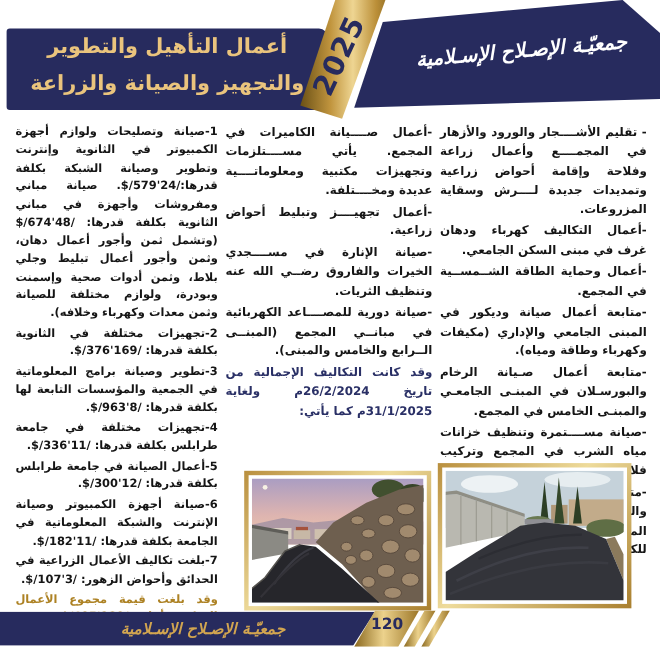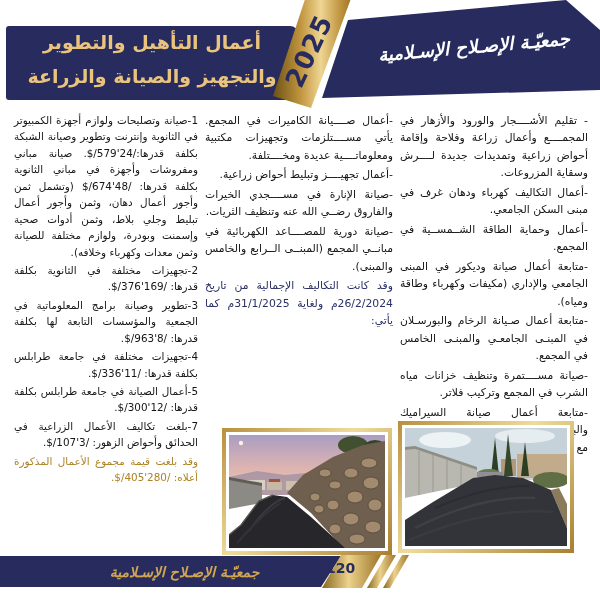--- a/index.html
+++ b/index.html
@@ -30,21 +30,21 @@
     direction:rtl;text-align:center;color:#ffffff;
     font-weight:bold;font-size:18px;font-style:italic;
   }
   
   .content{
     position:absolute;top:112px;right:12px;left:12px;z-index:1;
     direction:rtl;display:flex;gap:7px;
   }
   .col{
     flex:0 0 auto;width:188px;
-    text-align:justify;color:#151515;font-weight:normal;
+    text-align:justify;color:#151515;font-weight:bold;
     font-size:10.8px;line-height:1.62;
   }
   .col p{margin:0 0 2px 0;}
   .col-left{width:184px;font-size:10.4px;line-height:1.58;}
   .note-navy{color:#2a3066;}
   .note-gold{color:#ad8224;}
   
   .photo-frame{
     position:absolute;z-index:2;padding:4px;
     background:linear-gradient(135deg,#a8undefined,#e8cf8e,#a97f2e);
@@ -61,21 +61,21 @@
     clip-path:polygon(0 0,100% 0,calc(100% - 20px) 100%,0 100%);
     display:flex;align-items:center;justify-content:center;
   }
   .footer-org{
     direction:rtl;color:#d2a550;font-weight:bold;font-size:14px;
     font-style:italic;transform:translateX(14px);
   }
   .footer-deco{position:absolute;left:320px;top:555px;z-index:2;}
   .page-number{
     position:absolute;left:326px;top:560px;width:52px;z-index:3;
-    color:#272b5e;font-weight:bold;font-size:14px;
+    text-align:center;color:#272b5e;font-weight:bold;font-size:14px;
   }
 </style>
 </head>
 <body>
 
 <svg class="banner-svg" width="600" height="130" viewBox="0 0 600 130">
   <polygon points="348,20 566,0 600,30 600,90 322,98" fill="#272b5e"></polygon>
 </svg>
 
 <div class="title-box">
@@ -115,20 +115,21 @@
     <p>-صيانة الإنارة في مســــجدي الخيرات والفاروق رضــي الله عنه وتنظيف الثريات.</p>
     <p>-صيانة دورية للمصــــاعد الكهربائية في مبانــي المجمع (المبنــى الــرابع والخامس والمبنى).</p>
     <p class="note-navy">وقد كانت التكاليف الإجمالية من تاريخ 26/2/2024م ولغاية 31/1/2025م كما يأتي:</p>
   </div>
   <div class="col col-left">
     <p>1-صيانة وتصليحات ولوازم أجهزة الكمبيوتر في الثانوية وإنترنت وتطوير وصيانة الشبكة بكلفة قدرها:/24'579/$. صيانة مباني ومفروشات وأجهزة في مباني الثانوية بكلفة قدرها: /48'674/$ (وتشمل ثمن وأجور أعمال دهان، وثمن وأجور أعمال تبليط وجلي بلاط، وثمن أدوات صحية وإسمنت وبودرة، ولوازم مختلفة للصيانة وثمن معدات وكهرباء وخلافه).</p>
     <p>2-تجهيزات مختلفة في الثانوية بكلفة قدرها: /169'376/$.</p>
     <p>3-تطوير وصيانة برامج المعلوماتية في الجمعية والمؤسسات التابعة لها بكلفة قدرها: /8'963/$.</p>
     <p>4-تجهيزات مختلفة في جامعة طرابلس بكلفة قدرها: /11'336/$.</p>
     <p>5-أعمال الصيانة في جامعة طرابلس بكلفة قدرها: /12'300/$.</p>
+    <p>6-صيانة أجهزة الكمبيوتر وصيانة الإنترنت والشبكة المعلوماتية في الجامعة بكلفة قدرها: /11'182/$.</p>
     <p>7-بلغت تكاليف الأعمال الزراعية في الحدائق وأحواض الزهور: /3'107/$.</p>
     <p class="note-gold">وقد بلغت قيمة مجموع الأعمال المذكورة أعلاه: /280'405/$.</p>
   </div>
 </div>
 
 <div class="photo-frame photo-middle">
   <div class="matte">
     <svg width="156" height="113" viewBox="0 0 156 113">
       <defs>
         <linearGradient id="msky" x1="0" y1="0" x2="0" y2="1">

